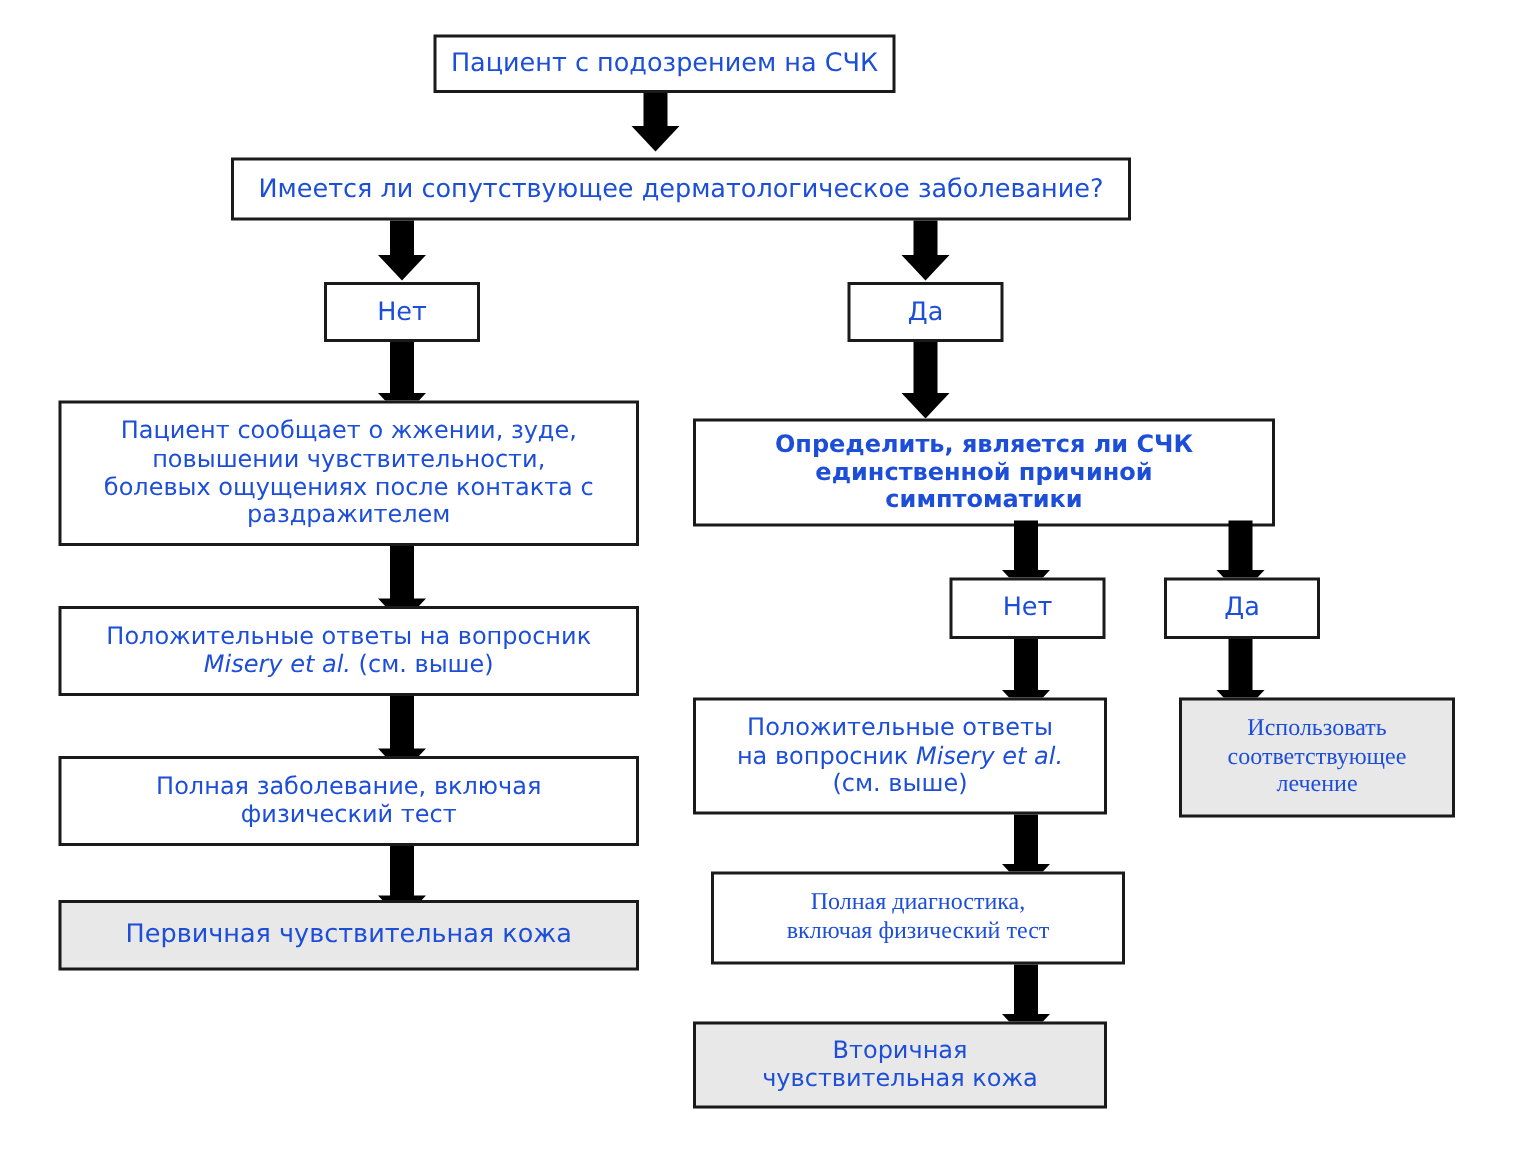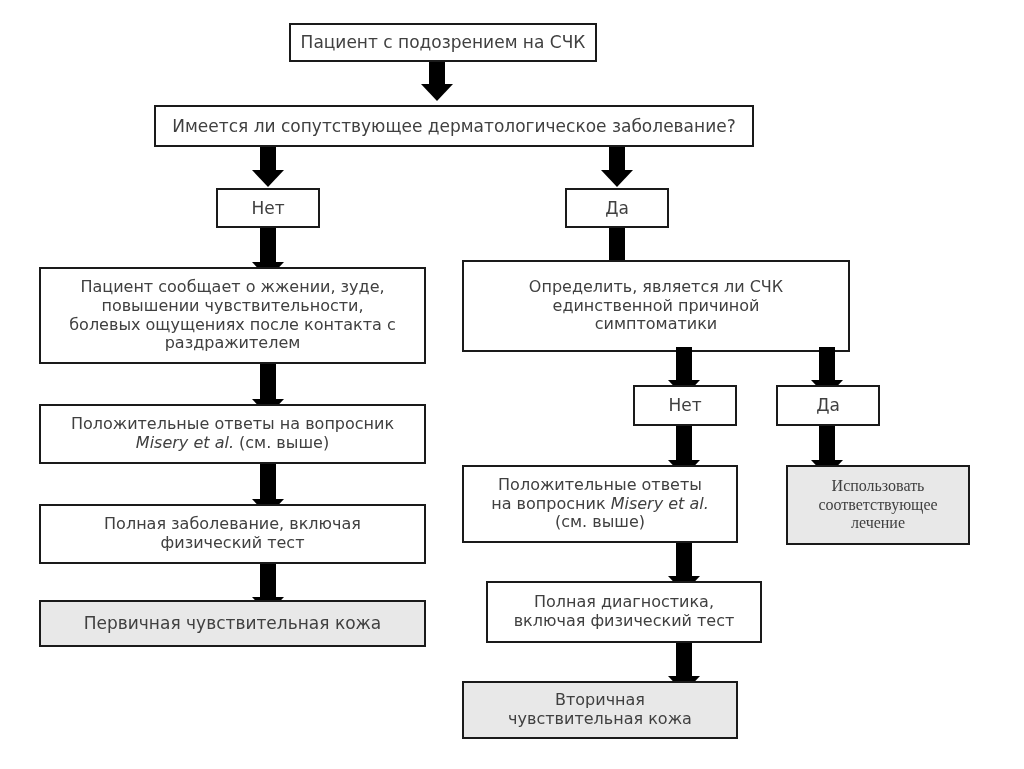--- a/index.html
+++ b/index.html
@@ -17,21 +17,21 @@
   }
   .node {
     position: absolute;
     box-sizing: border-box;
     border: 2px solid #1a1a1a;
     background: #ffffff;
     display: flex;
     align-items: center;
     justify-content: center;
     text-align: center;
-    color: #404040;
+    color: #1d4ed8;
     line-height: 1.18;
     padding: 2px 6px;
     white-space: pre-line;
   }
   .node.shaded {
     background: #e8e8e8;
   }
   .node .txt {
     display: block;
     width: 100%;
@@ -138,21 +138,21 @@
 
   <div class="node shaded" style="left:39px; top:600px; width:387px; height:47px; font-size:17px;">
     <span class="txt">Первичная чувствительная кожа</span>
   </div>
 
   <div class="arrow" style="left:617px; top:228px;">
     <div class="shaft" style="width:16px; height:39px;"></div>
     <div class="head" style="top:34px;"></div>
   </div>
 
-  <div class="node" style="left:462px; top:260px; width:388px; height:92px; font-size:16px;">
+  <div class="node" style="left:462px; top:279px; width:388px; height:72px; font-size:16px;font-weight:bold;">
     <span class="txt">Определить, является ли СЧК
 единственной причиной
 симптоматики</span>
   </div>
 
   <div class="arrow" style="left:684px; top:347px;">
     <div class="shaft" style="width:16px; height:38px;"></div>
     <div class="head" style="top:33px;"></div>
   </div>
 
@@ -189,21 +189,21 @@
     <span class="txt">Использовать
 соответствующее
 лечение</span>
   </div>
 
   <div class="arrow" style="left:684px; top:543px;">
     <div class="shaft" style="width:16px; height:38px;"></div>
     <div class="head" style="top:33px;"></div>
   </div>
 
-  <div class="node" style="left:486px; top:581px; width:276px; height:62px; font-size:16px;">
+  <div class="node" style="left:474px; top:581px; width:276px; height:62px; font-size:16px;font-family:Liberation Serif, serif;">
     <span class="txt">Полная диагностика,
 включая физический тест</span>
   </div>
 
   <div class="arrow" style="left:684px; top:643px;">
     <div class="shaft" style="width:16px; height:38px;"></div>
     <div class="head" style="top:33px;"></div>
   </div>
 
   <div class="node shaded" style="left:462px; top:681px; width:276px; height:58px; font-size:16px;">

